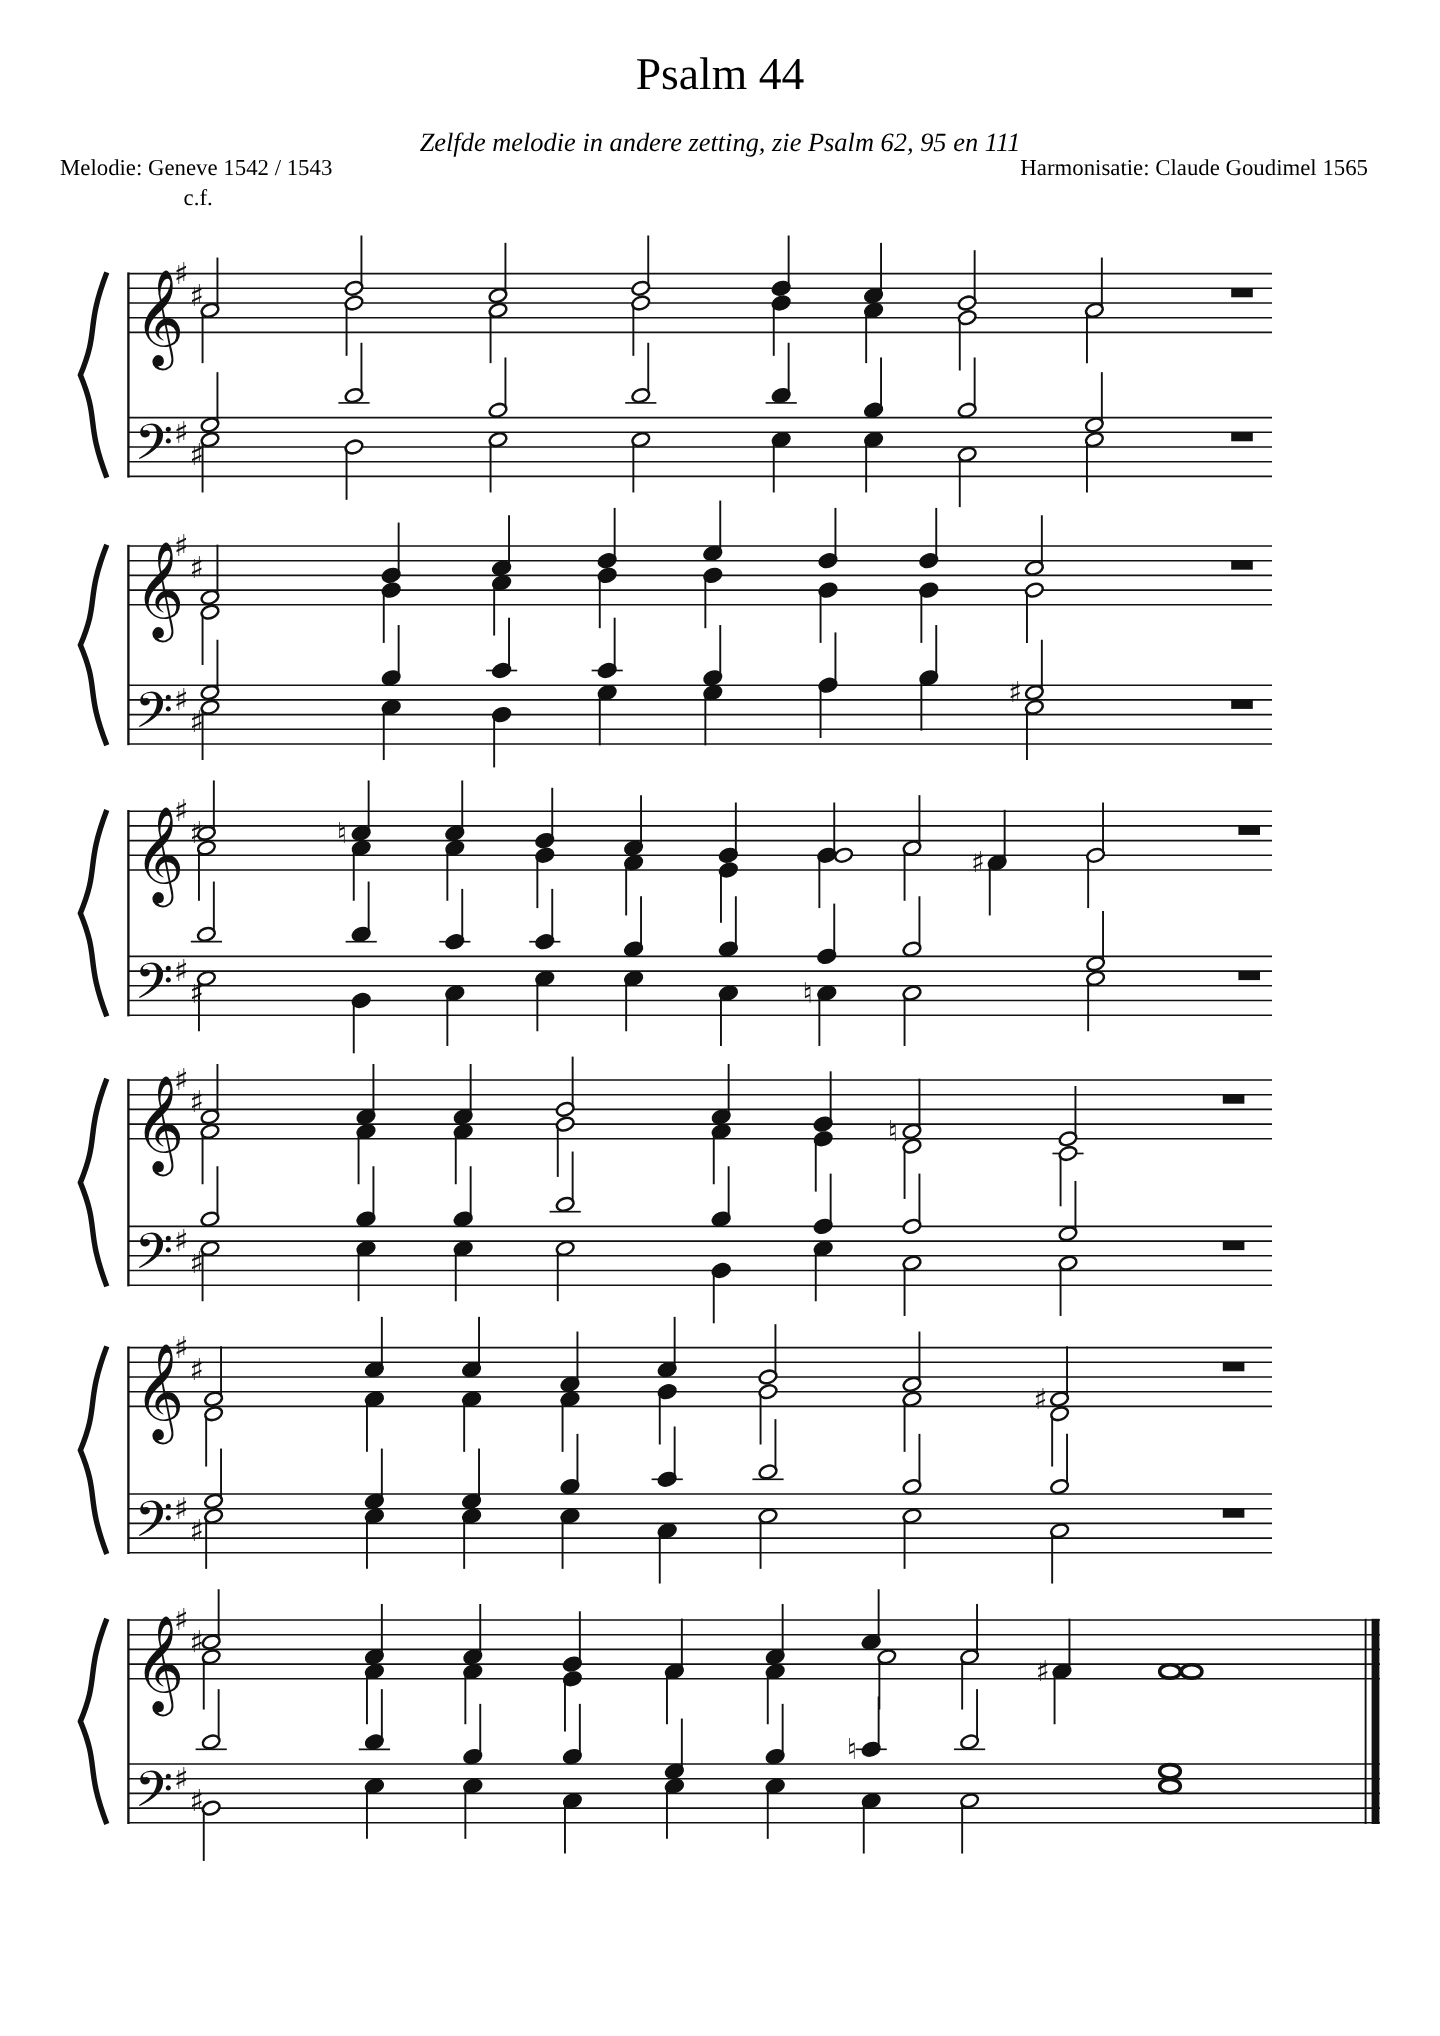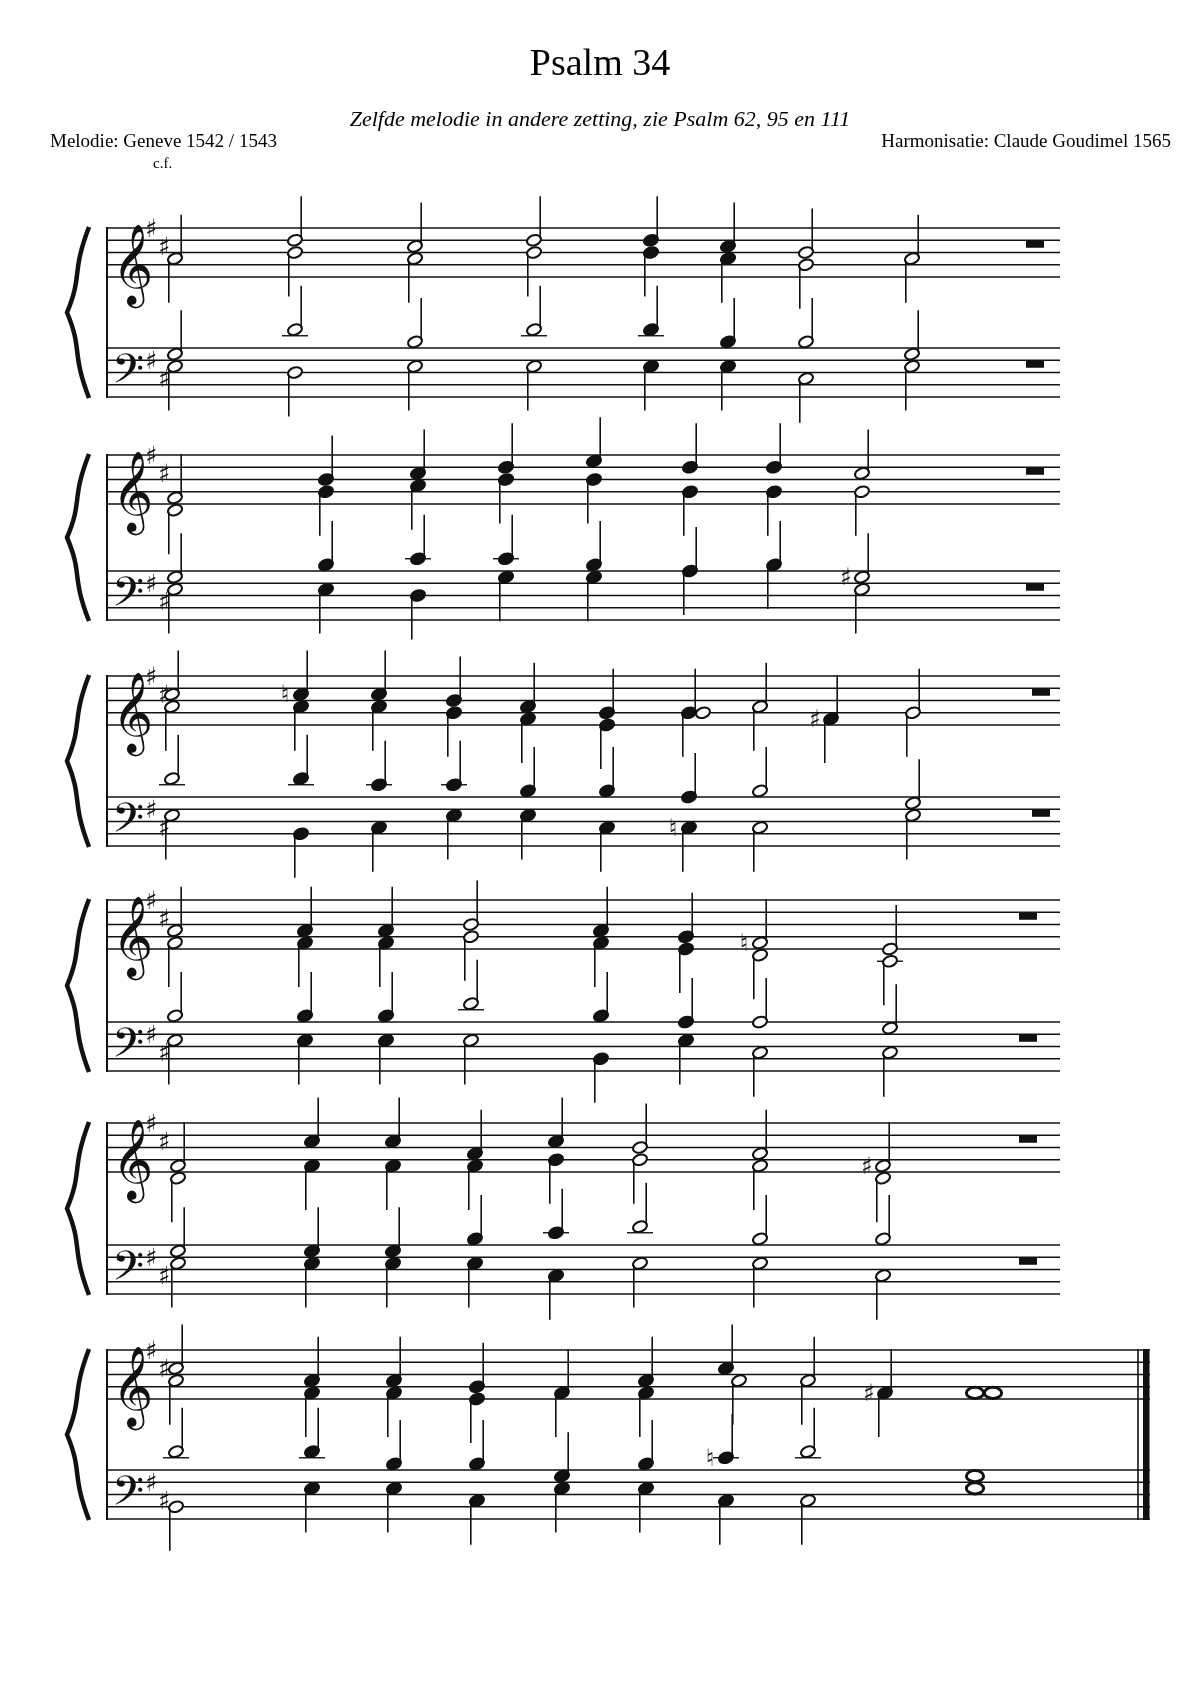--- a/index.html
+++ b/index.html
@@ -2,29 +2,29 @@
 <html><head>
 <meta charset="utf-8">
 <style>
   html,body{margin:0;padding:0;background:#fff;}
   body{width:1200px;height:1697px;position:relative;font-family:"Liberation Serif",serif;color:#000;overflow:hidden;}
   .hdr{position:absolute;left:0;width:100%;text-align:center;}
   #title{top:40px;font-size:38px;}
   #subtitle{top:106px;font-size:22px;font-style:italic;}
   .credit{position:absolute;top:130px;font-size:19px;}
   #credit-left{left:50px;text-align:center;}
-  #credit-right{right:29px;font-family:Liberation Serif, serif;}
-  #cf{position:absolute;left:153px;top:155px;font-size:15px;}
+  #credit-right{right:60px;font-family:Liberation Serif, serif;}
+  #cf{position:absolute;left:153px;top:155px;font-size:19px;}
   #score{position:absolute;left:0;top:0;}
   svg text{font-family:"DejaVu Sans",sans-serif;fill:#111;}
 </style>
 </head>
 <body>
 
-<div class="hdr" id="title">Psalm 34</div>
+<div class="hdr" id="title">Psalm 44</div>
 <div class="hdr" id="subtitle">Zelfde melodie in andere zetting, zie Psalm 62, 95 en 111</div>
 <div class="credit" id="credit-left">Melodie: Geneve 1542 / 1543</div>
 <div class="credit" id="credit-right">Harmonisatie: Claude Goudimel 1565</div>
 <div id="cf">c.f.</div>
 
 <svg id="score" width="1200" height="1697" viewBox="0 0 1200 1697">
     <g>
       <path d="M 89 227 C 71 274.025, 83 274.025, 67 312.5
                C 83 350.975, 71 350.975, 89 398" fill="none" stroke="#111111" stroke-width="4.5"></path>
       <line x1="107" y1="227" x2="107" y2="398" stroke="#111111" stroke-width="2"></line>

